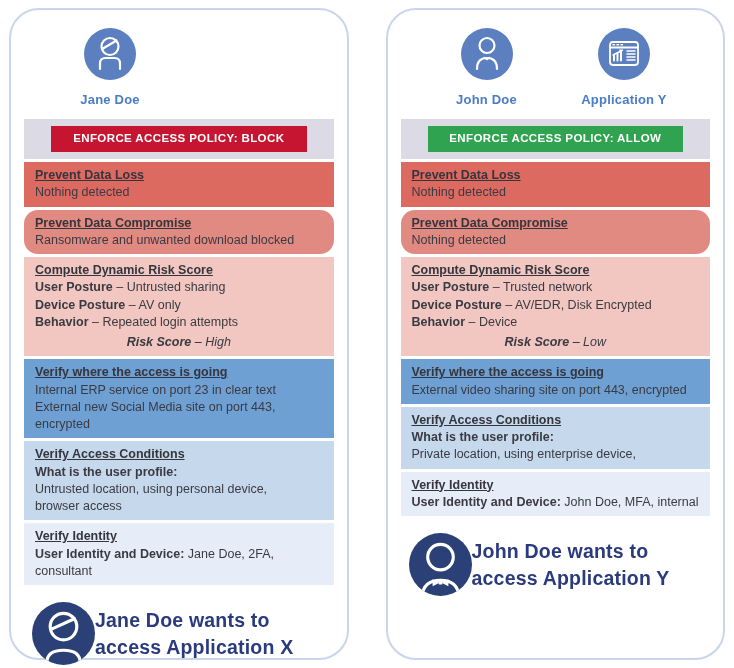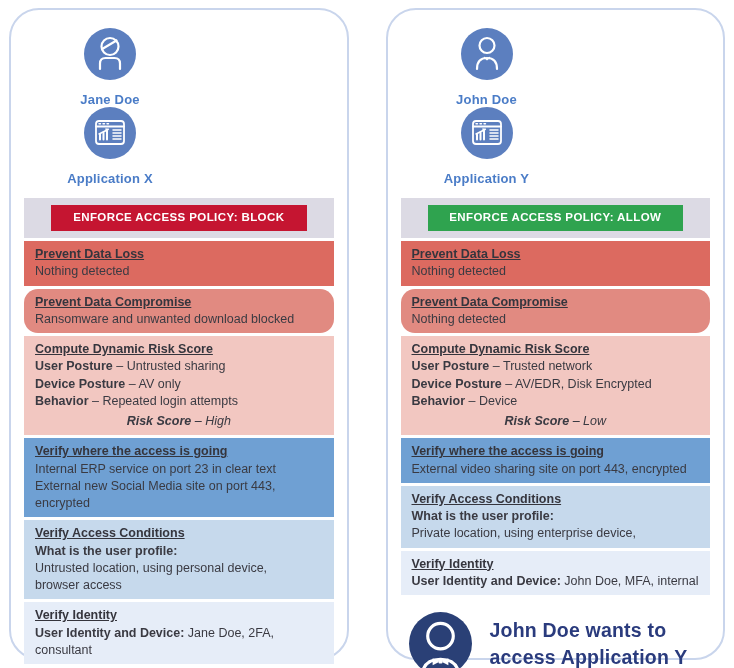--- a/index.html
+++ b/index.html
@@ -4,21 +4,21 @@
 <style>
   * { margin:0; padding:0; box-sizing:border-box; }
   html,body { width:734px; height:668px; background:#ffffff; font-family:"Liberation Sans", sans-serif; }
   .stage { width:734px; height:668px; display:flex; gap:37px; padding:8px 9px; background:#fff; }
   .card {
     width:340px; height:652px; background:#fff;
     border:2px solid #c9d5ec; border-radius:30px;
     padding:12px 13px 0 13px; display:flex; flex-direction:column;
   }
   
-  .actors { display:flex; justify-content:space-between; padding:6px 26px 0 26px; margin-bottom:12px;flex-direction:column; }
+  .actors { display:flex; justify-content:space-between; padding:6px 26px 0 26px; margin-bottom:12px; }
   .actor { display:flex; flex-direction:column; align-items:center; width:120px; }
   .actor-circle {
     width:52px; height:52px; border-radius:50%; background:#5c7fbf;
     display:flex; align-items:center; justify-content:center;
   }
   .actor-label { margin-top:12px; font-size:13px; font-weight:bold; color:#4a7cc7; letter-spacing:.2px; }
   
   .sections { display:flex; flex-direction:column; gap:3px; }
   .section { padding:5px 11px; font-size:12.5px; line-height:1.38; color:#3a3a42; }
   .sec-policy { background:#dcdae4; padding:7px 27px; }
@@ -31,53 +31,40 @@
   .sec-risk       { background:#f2c7c1; }
   .sec-dest       { background:#6fa0d3; }
   .sec-cond       { background:#c6d9ec; }
   .sec-identity   { background:#e6edf8; }
   .sec-title { font-weight:bold; text-decoration:underline; color:#35353d; }
   .b  { font-weight:bold; }
   .bi { font-weight:bold; font-style:italic; }
   .i  { font-style:italic;margin-top:36px; }
   .risk-score { text-align:center; margin-top:3px; }
   
-  .footer { display:flex; align-items:center; gap:18px; padding:17px 6px 0 8px; }
+  .footer { display:flex; align-items:center; padding:17px 6px 0 8px; }
   .footer-circle { width:63px; height:63px; flex:0 0 63px; }
   .footer-text { font-size:19.5px; font-weight:bold; color:#2a3b7d; line-height:1.35; letter-spacing:.2px; }
 </style>
 </head>
 <body>
 
 <div class="stage">
 
   <div class="card">
     <div class="actors">
       <div class="actor">
         <div class="actor-circle">
           <svg width="48" height="48" viewBox="0 0 48 48" fill="none" stroke="#ffffff" stroke-width="2.2" stroke-linecap="round">
             <circle cx="24" cy="16.5" r="8.5"></circle>
             <path d="M30.5 10.5 L17 18.5"></path>
             <path d="M14 39 v-5.5 q0 -5.5 5.5 -5.5 h9 q5.5 0 5.5 5.5 V39"></path>
           </svg>
         </div>
         <div class="actor-label">Jane Doe</div>
-      </div>
-      <div class="actor">
-        <div class="actor-circle">
-          <svg width="48" height="48" viewBox="0 0 48 48" fill="none" stroke="#ffffff" stroke-width="1.8" stroke-linecap="round">
-            <rect x="10" y="12" width="28" height="23" rx="3"></rect>
-            <path d="M10 17.5 H38"></path>
-            <path d="M13 14.8 h1.5 M17 14.8 h1.5 M21 14.8 h1.5" stroke-width="1.4"></path>
-            <path d="M14 30.5 v-5 M17.5 30.5 v-7 M21 30.5 v-9" stroke-width="2"></path>
-            <path d="M13 25 l9 -4.5 M20 20 l2.4 .2 M20 20 l.4 2.2" stroke-width="1.4"></path>
-            <path d="M27 21 h8 M27 24 h8 M27 27 h8 M27 30 h8" stroke-width="1.5"></path>
-          </svg>
-        </div>
-        <div class="actor-label">Application X</div>
       </div>
     </div>
 
     <div class="sections">
       <div class="section sec-policy">
         <div class="policy-badge" style="background-color: rgb(197, 21, 49);">ENFORCE ACCESS POLICY: BLOCK</div>
       </div>
 
       <div class="section sec-dlp">
         <div class="sec-title">Prevent Data Loss</div>

